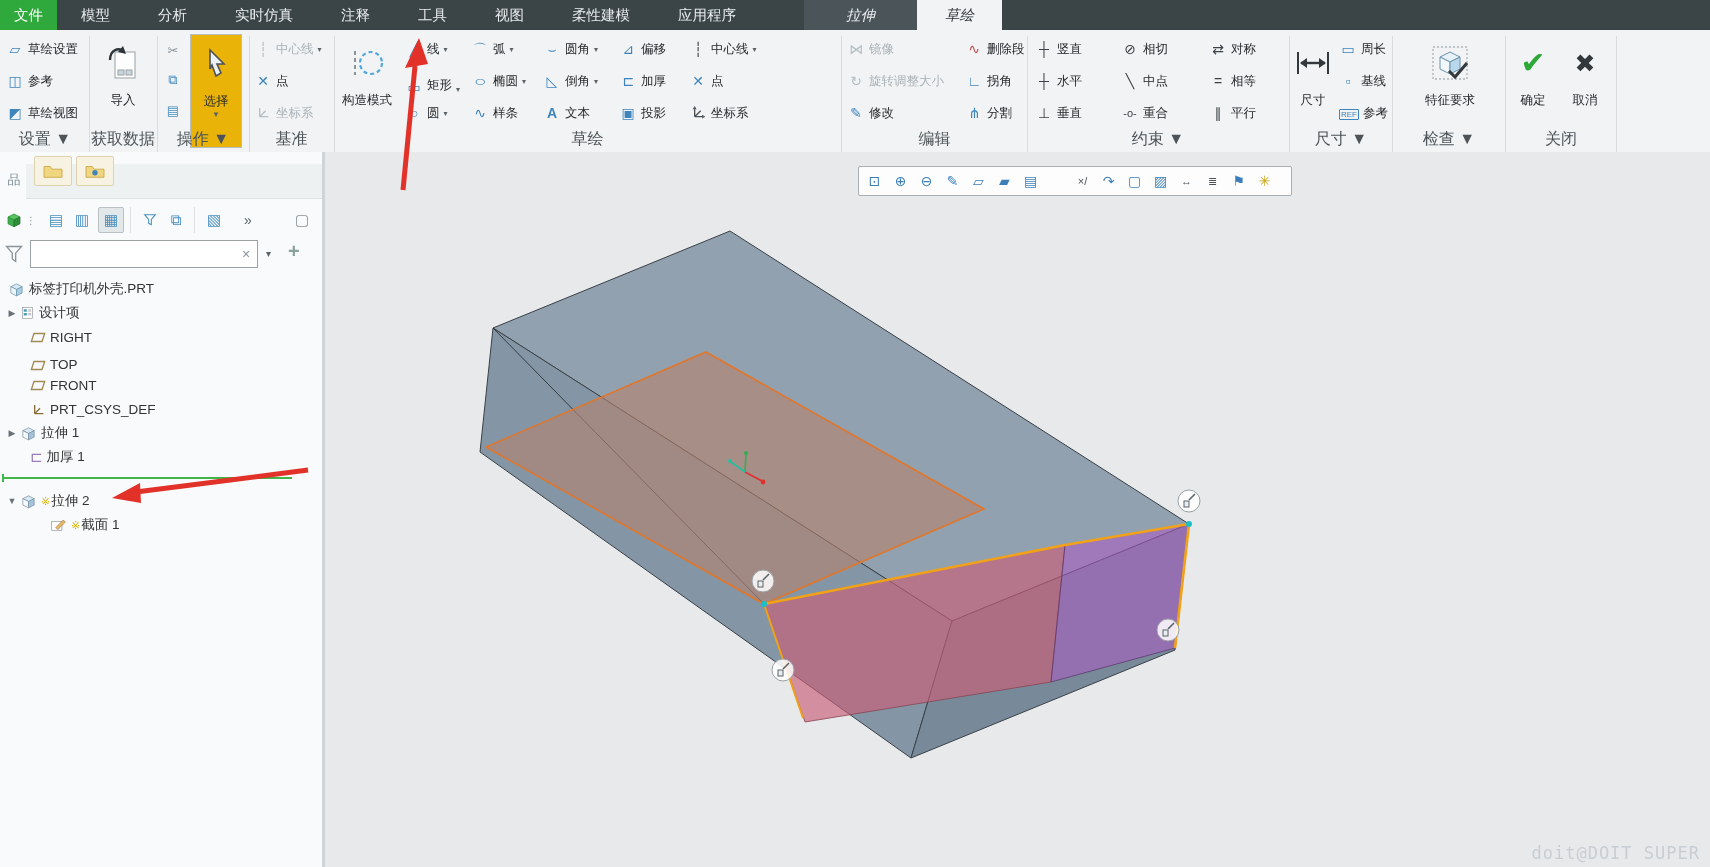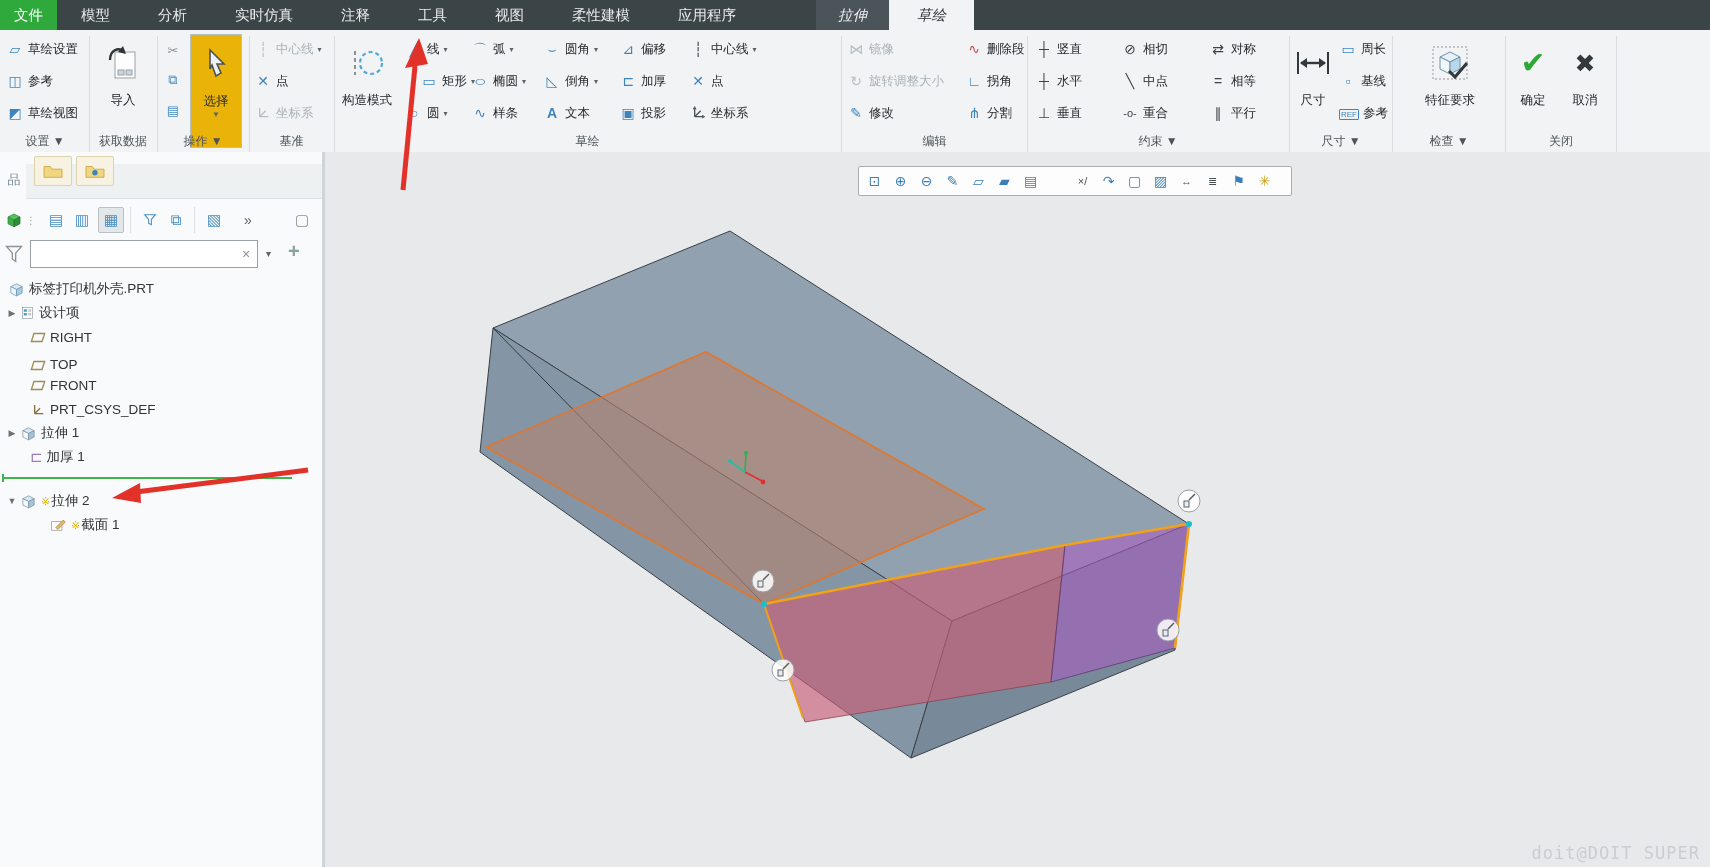--- a/index.html
+++ b/index.html
@@ -2,26 +2,26 @@
 <html><head>
 <meta charset="utf-8">
 <style>
   html,body{margin:0;padding:0;background:#d8dadd;}
   #app{position:relative;width:1710px;height:867px;overflow:hidden;
        font-family:"Liberation Sans","DejaVu Sans",sans-serif;background:#e7e9eb;-webkit-font-smoothing:antialiased;}
   
   #menubar{position:absolute;left:0;top:0;width:1710px;height:30px;background:#3b4447;display:flex;align-items:stretch;}
   .mtab{display:flex;align-items:center;padding:0 24px;color:#e9ecee;font-size:14.5px;cursor:default;}
   .mtab.file{background:#2fa83c;color:#fff;padding:0 14px;}
-  .mtab.ctx{background:#4a5459;font-style:italic;margin-left:56px;padding:0 22px;}
+  .mtab.ctx{background:#4a5459;font-style:italic;margin-left:44px;padding:0 42px;}
   .mtab.active{background:#f1f3f4;color:#2b2f33;font-style:italic;padding:0 28px;}
   
   #ribbon{position:absolute;left:0;top:30px;width:1710px;height:122px;background:#f1f3f4;border-bottom:1px solid #c7ccd0;}
   .rg{position:absolute;top:0;height:122px;}
-  .glabel{position:absolute;bottom:2px;left:0;right:0;text-align:center;font-size:12px;color:#4d5357;white-space:nowrap;}
+  .glabel{position:absolute;bottom:2px;left:0;right:0;text-align:center;font-size:16px;color:#4d5357;white-space:nowrap;}
   .gdiv{position:absolute;top:6px;height:138px;width:1px;background:#d9dde0;}
   .sb{position:absolute;height:26px;display:flex;align-items:center;gap:4px;font-size:12.5px;color:#26292c;white-space:nowrap;padding:0 2px;}
   .sb .ic{min-width:18px;text-align:center;color:#3f85bd;font-size:14px;line-height:14px;}
   .sb .ic.red{color:#c05050;} .sb .ic.dark{color:#3c4247;} .sb .ic.sm{font-size:11px;}
   .sb.dis{color:#aab2b7;} .sb.dis .ic{color:#b7bfc4;}
   .dd{color:#5c6468;font-size:8px;}
   .bb{position:absolute;top:4px;width:56px;height:112px;display:flex;flex-direction:column;align-items:center;font-size:12.5px;color:#26292c;text-align:center;}
   .bb .bic{height:58px;display:flex;align-items:center;justify-content:center;}
   .bb.sel{background:#eab308;border:1px solid #b6bec2;}
   .opbtn{position:absolute;width:22px;height:24px;display:flex;align-items:center;justify-content:center;font-size:13px;color:#4a90c4;}
@@ -159,21 +159,21 @@
             </svg>
         </span>
         <span>构造模式</span>
       </div>
 
       <div class="sb" style="left:68px;top:6px;">
         <span class="ic">╱</span>
         <span>线</span>
         <span class="dd">▾</span>
         </div>
-      <div class="sb" style="left:83px;top:38px;">
+      <div class="sb" style="left:68px;top:38px;align-items:flex-end;">
         <span class="ic">▭</span>
         <span>矩形</span>
         <span class="dd">▾</span>
         </div>
       <div class="sb" style="left:68px;top:70px;">
         <span class="ic">○</span>
         <span>圆</span>
         <span class="dd">▾</span>
         </div>
 

